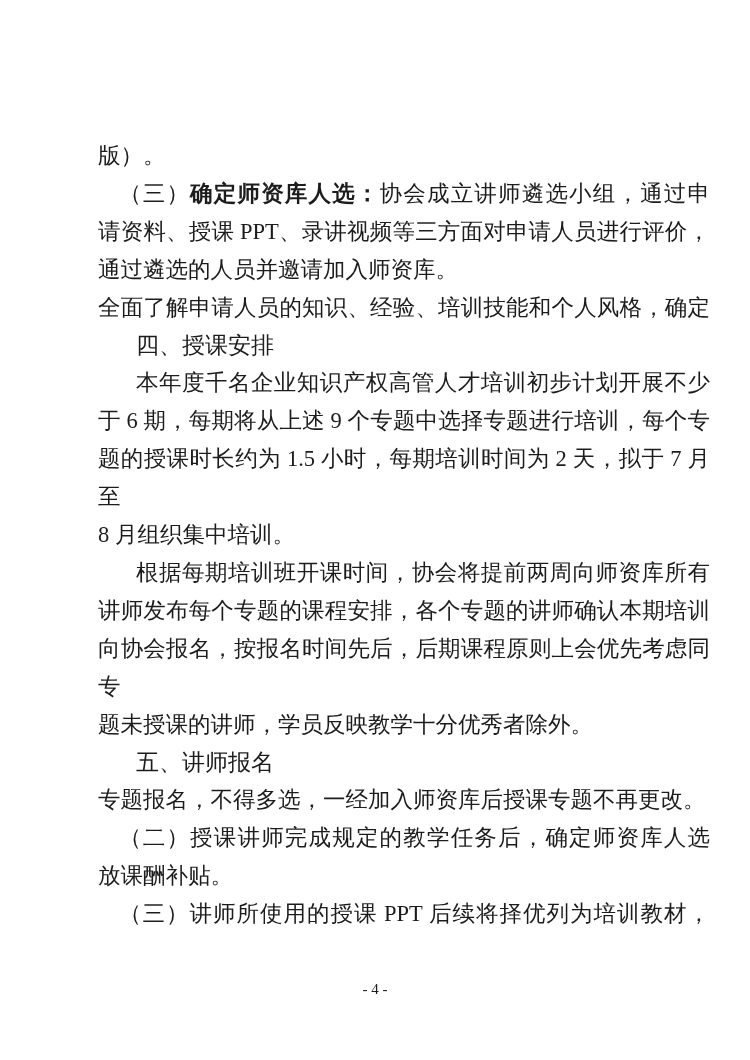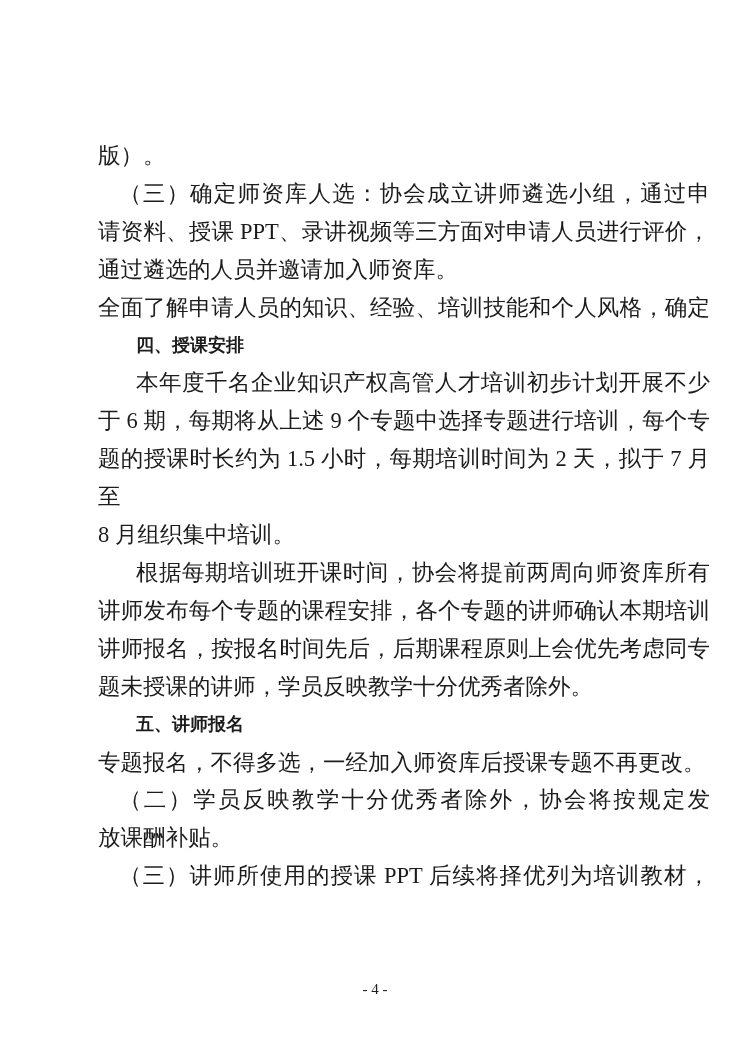--- a/index.html
+++ b/index.html
@@ -30,25 +30,25 @@
   
   .fill {
     text-align: justify;
     text-align-last: justify;
   }
   
   .ind   { padding-left: 38px; }   
   .ind-p { padding-left: 21px; }   
   
   .h {
-    font-weight: 700;
+    font-weight: 400;
     font-family: "Liberation Sans", "DejaVu Sans", sans-serif;
-    font-size: 18px;
+    font-size: 23px;
   }
-  .b { font-weight: 400; }
+  .b { font-weight: 700; }
   .pagenum {
     position: absolute;
     top: 981px;
     left: 0;
     width: 100%;
     text-align: center;
     font-size: 15px;
     color: #1c1c1c;
   }
 </style>
@@ -68,26 +68,26 @@
 
     <div class="line h ind">四、授课安排</div>
 
     <div class="line fill ind">本年度千名企业知识产权高管人才培训初步计划开展不少</div>
     <div class="line fill">于 6 期，每期将从上述 9 个专题中选择专题进行培训，每个专</div>
     <div class="line fill">题的授课时长约为 1.5 小时，每期培训时间为 2 天，拟于 7 月至</div>
     <div class="line">8 月组织集中培训。</div>
 
     <div class="line fill ind">根据每期培训班开课时间，协会将提前两周向师资库所有</div>
     <div class="line fill">讲师发布每个专题的课程安排，各个专题的讲师确认本期培训</div>
-    <div class="line fill">讲师报名，按报名时间先后，后期课程原则上会优先考虑同专</div>
+    <div class="line fill">向协会报名，按报名时间先后，后期课程原则上会优先考虑同专</div>
     <div class="line">题未授课的讲师，学员反映教学十分优秀者除外。</div>
 
     <div class="line h ind">五、讲师报名</div>
 
     <div class="line">专题报名，不得多选，一经加入师资库后授课专题不再更改。</div>
-    <div class="line fill ind-p">（二）学员反映教学十分优秀者除外，协会将按规定发</div>
+    <div class="line fill ind-p">（二）授课讲师完成规定的教学任务后，确定师资库人选</div>
     <div class="line">放课酬补贴。</div>
     <div class="line fill ind-p">（三）讲师所使用的授课 PPT 后续将择优列为培训教材，</div>
 
   </div>
 
   <div class="pagenum">- 4 -</div>
 </div>
 
 </body></html>

